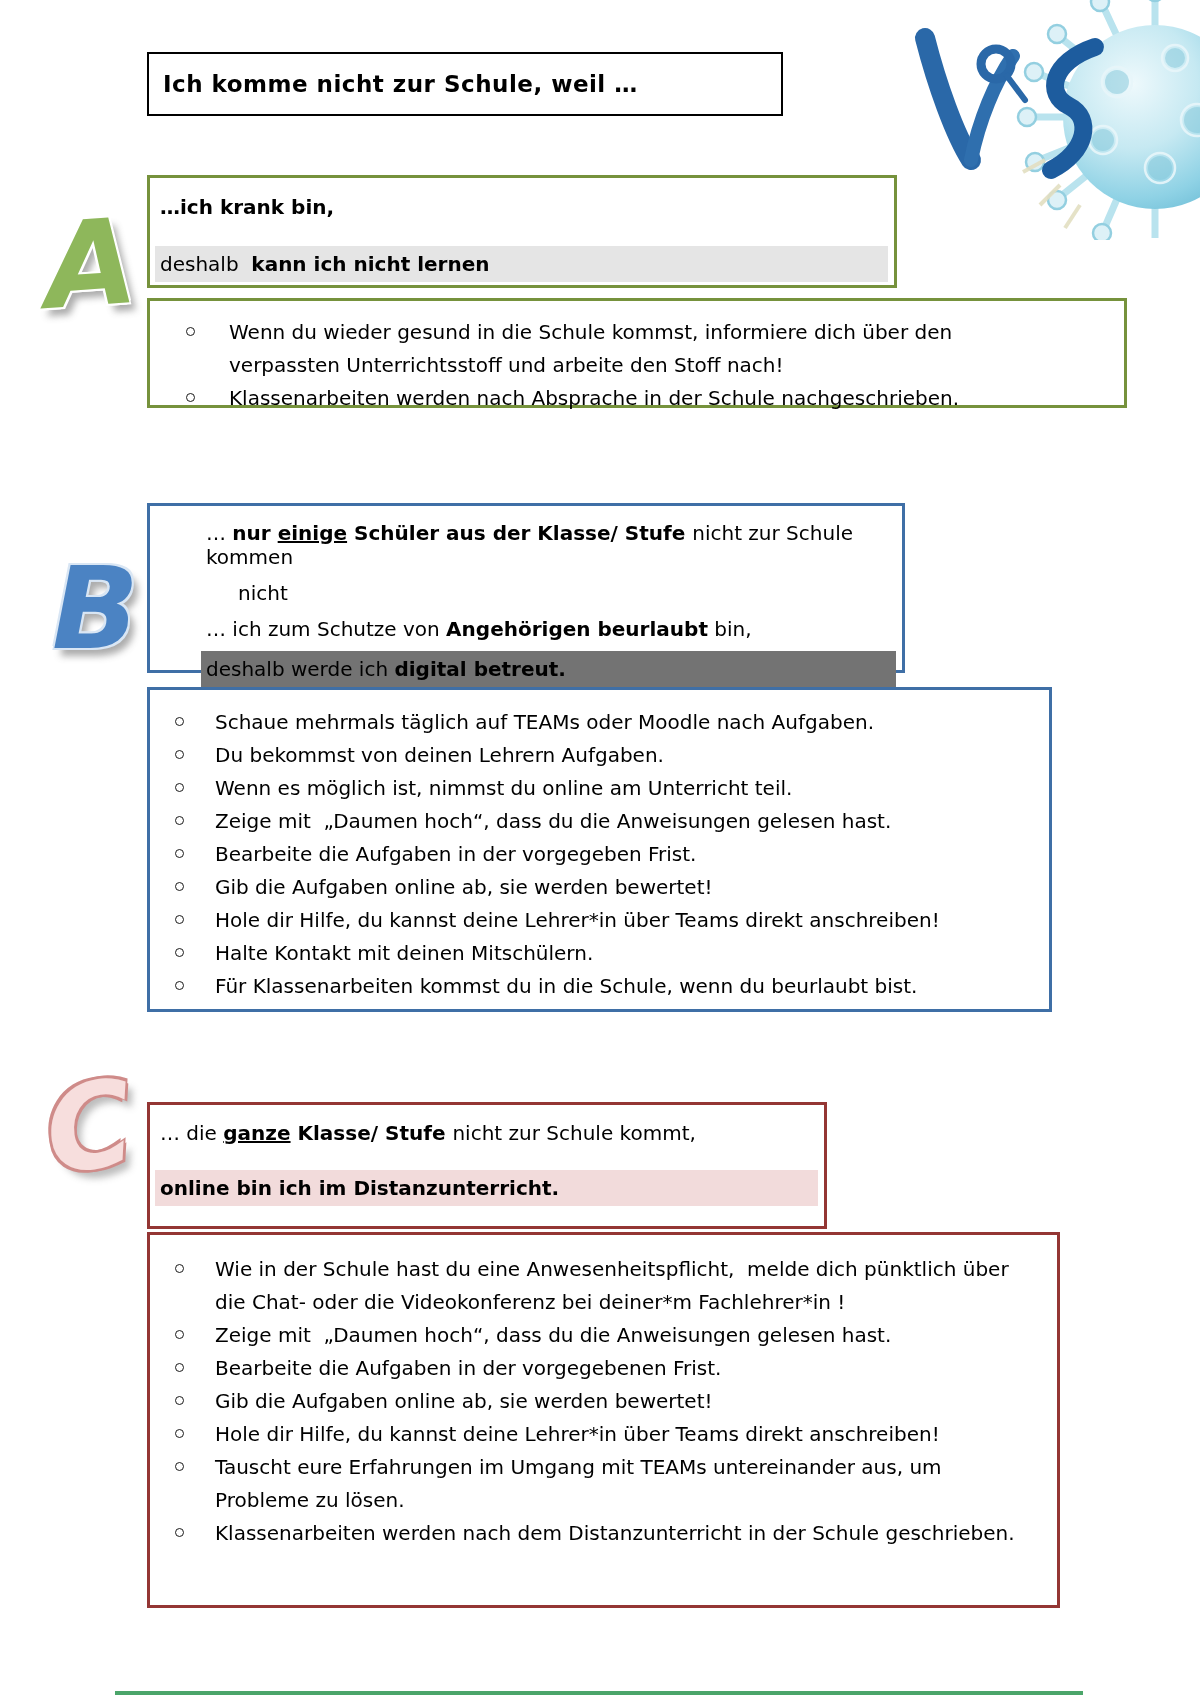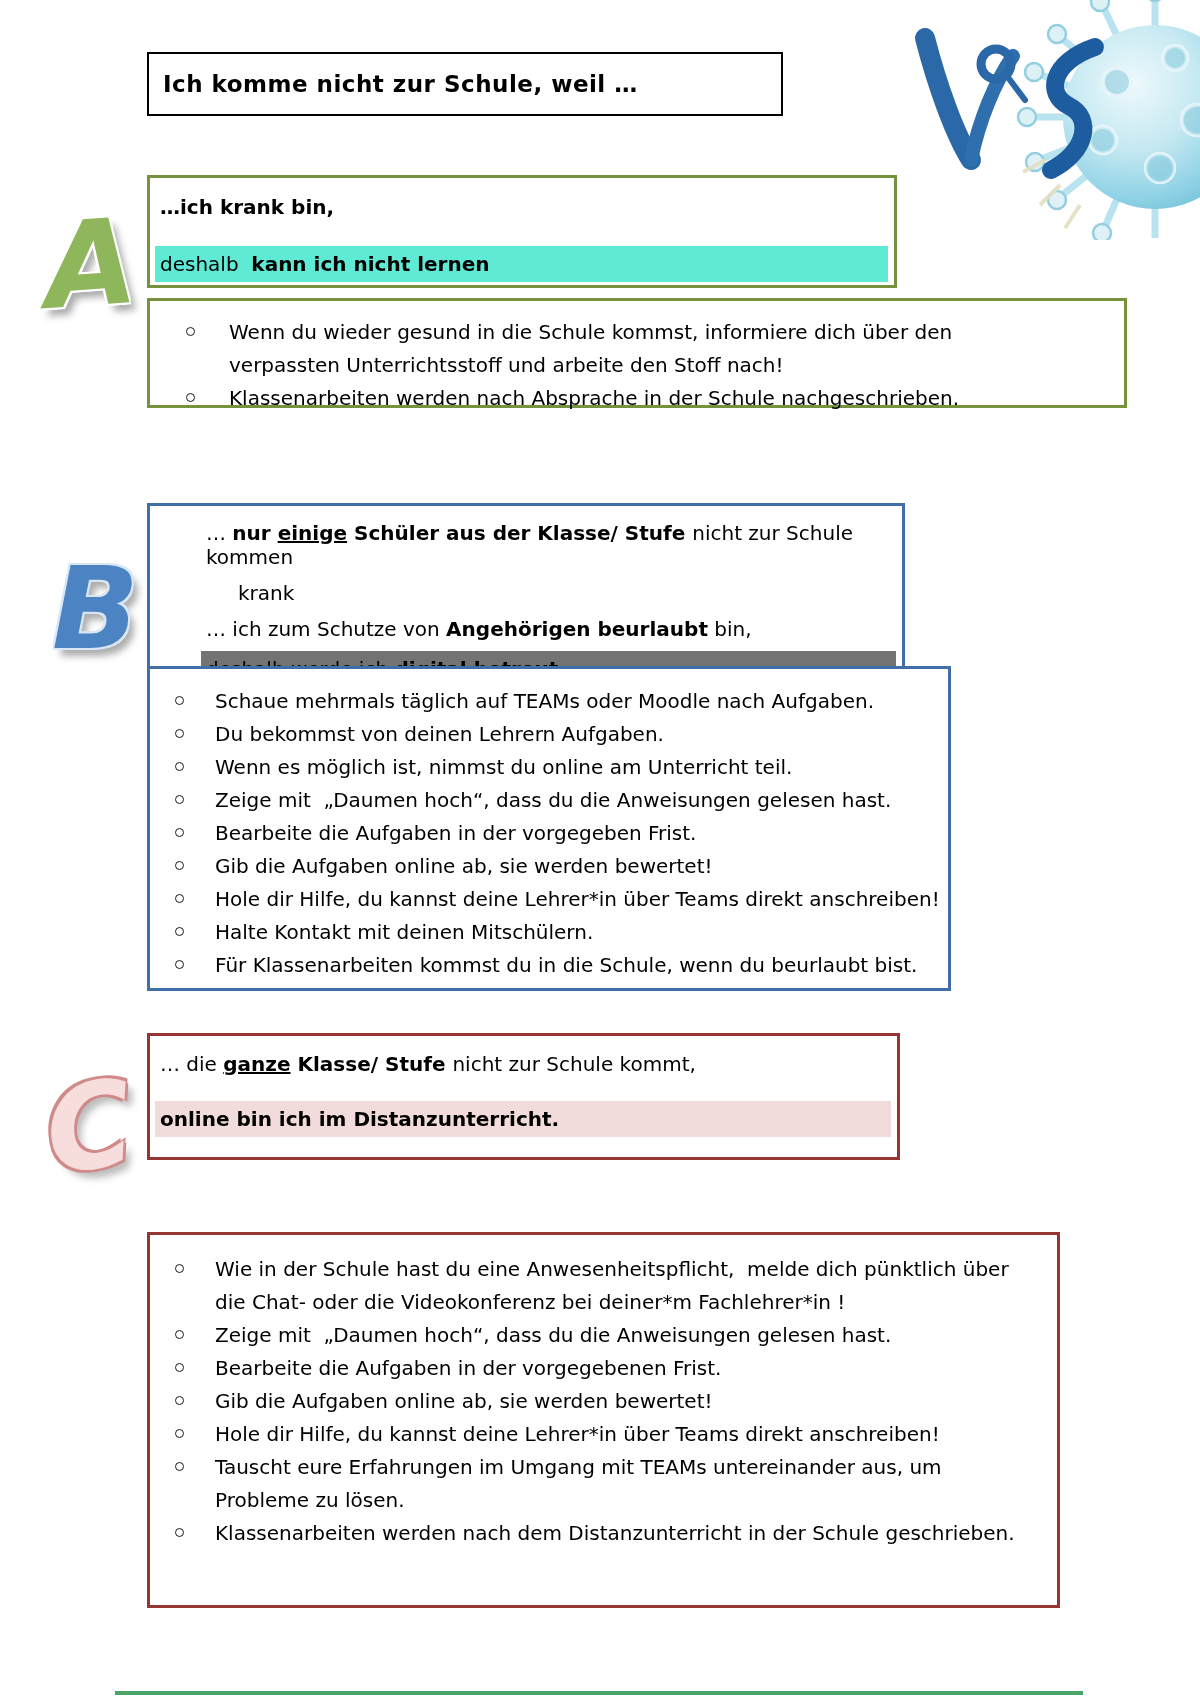--- a/index.html
+++ b/index.html
@@ -21,27 +21,27 @@
 
   
   .frame { position:absolute; background:#fff; z-index:2; box-sizing:border-box; }
   .green-frame { border:3px solid #76923C; }
   .blue-frame  { border:3px solid #3F6FA6; }
   .red-frame   { border:3px solid #943634; }
 
   .header-a { left:147px; top:175px; width:750px; height:113px; }
   .rules-a  { left:147px; top:298px; width:980px; height:110px; }
   .header-b { left:147px; top:503px; width:758px; height:170px;padding-left:46px; }
-  .rules-b  { left:147px; top:666px; width:804px; height:325px; }
-  .header-c { left:147px; top:1033px; width:753px; height:127px; }
+  .rules-b  { left:147px; top:687px; width:905px; height:325px; }
+  .header-c { left:147px; top:1102px; width:680px; height:127px; }
   .rules-c  { left:147px; top:1232px; width:913px; height:376px; }
 
   .hline { font-size:20px; line-height:24px; margin-left:10px; margin-right:10px; white-space:pre-wrap; }
   .hl    { display:block; margin-left:5px; margin-right:6px; padding:6px 0 6px 5px; }
-  .hl-green { background:#5eead4; }
+  .hl-green { background:#e5e5e5; }
   .hl-blue  { background:#737373; }
   .hl-pink  { background:#F2DBDB; }
 
   .header-a .line1 { margin-top:17px; }
   .header-a .hl    { margin-top:27px; }
   .header-b .line1 { margin-top:15px; }
   .header-b .line2 { margin-top:12px; margin-left:42px; }
   .header-b .line3 { margin-top:12px; }
   .header-b .hl    { margin-top:10px; }
   .header-c .line1 { margin-top:16px; }
@@ -177,21 +177,21 @@
         </li>
       <li class="bullet-item">
           <span class="bullet-circle"></span>
           <span class="bullet-text">Klassenarbeiten werden nach Absprache in der Schule nachgeschrieben.</span>
         </li>
     </ul>
   </div>
 
   <div class="frame blue-frame header-b">
     <div class="hline line1"><span>… </span><span class="b">nur </span><span class="bu">einige</span><span class="b"> Schüler aus der Klasse/ Stufe </span><span>nicht zur Schule kommen</span></div>
-    <div class="hline line2">krank</div>
+    <div class="hline line2">nicht</div>
     <div class="hline line3"><span>… ich zum Schutze von </span><span class="b">Angehörigen beurlaubt</span><span> bin,</span></div>
     <div class="hline hl hl-blue"><span>deshalb werde ich </span><span class="b">digital betreut.</span></div>
   </div>
 
   <div class="frame blue-frame rules-b">
     <ul class="rules">
       <li class="bullet-item">
           <span class="bullet-circle"></span>
           <span class="bullet-text">Schaue mehrmals täglich auf TEAMs oder Moodle nach Aufgaben.</span>
         </li>

